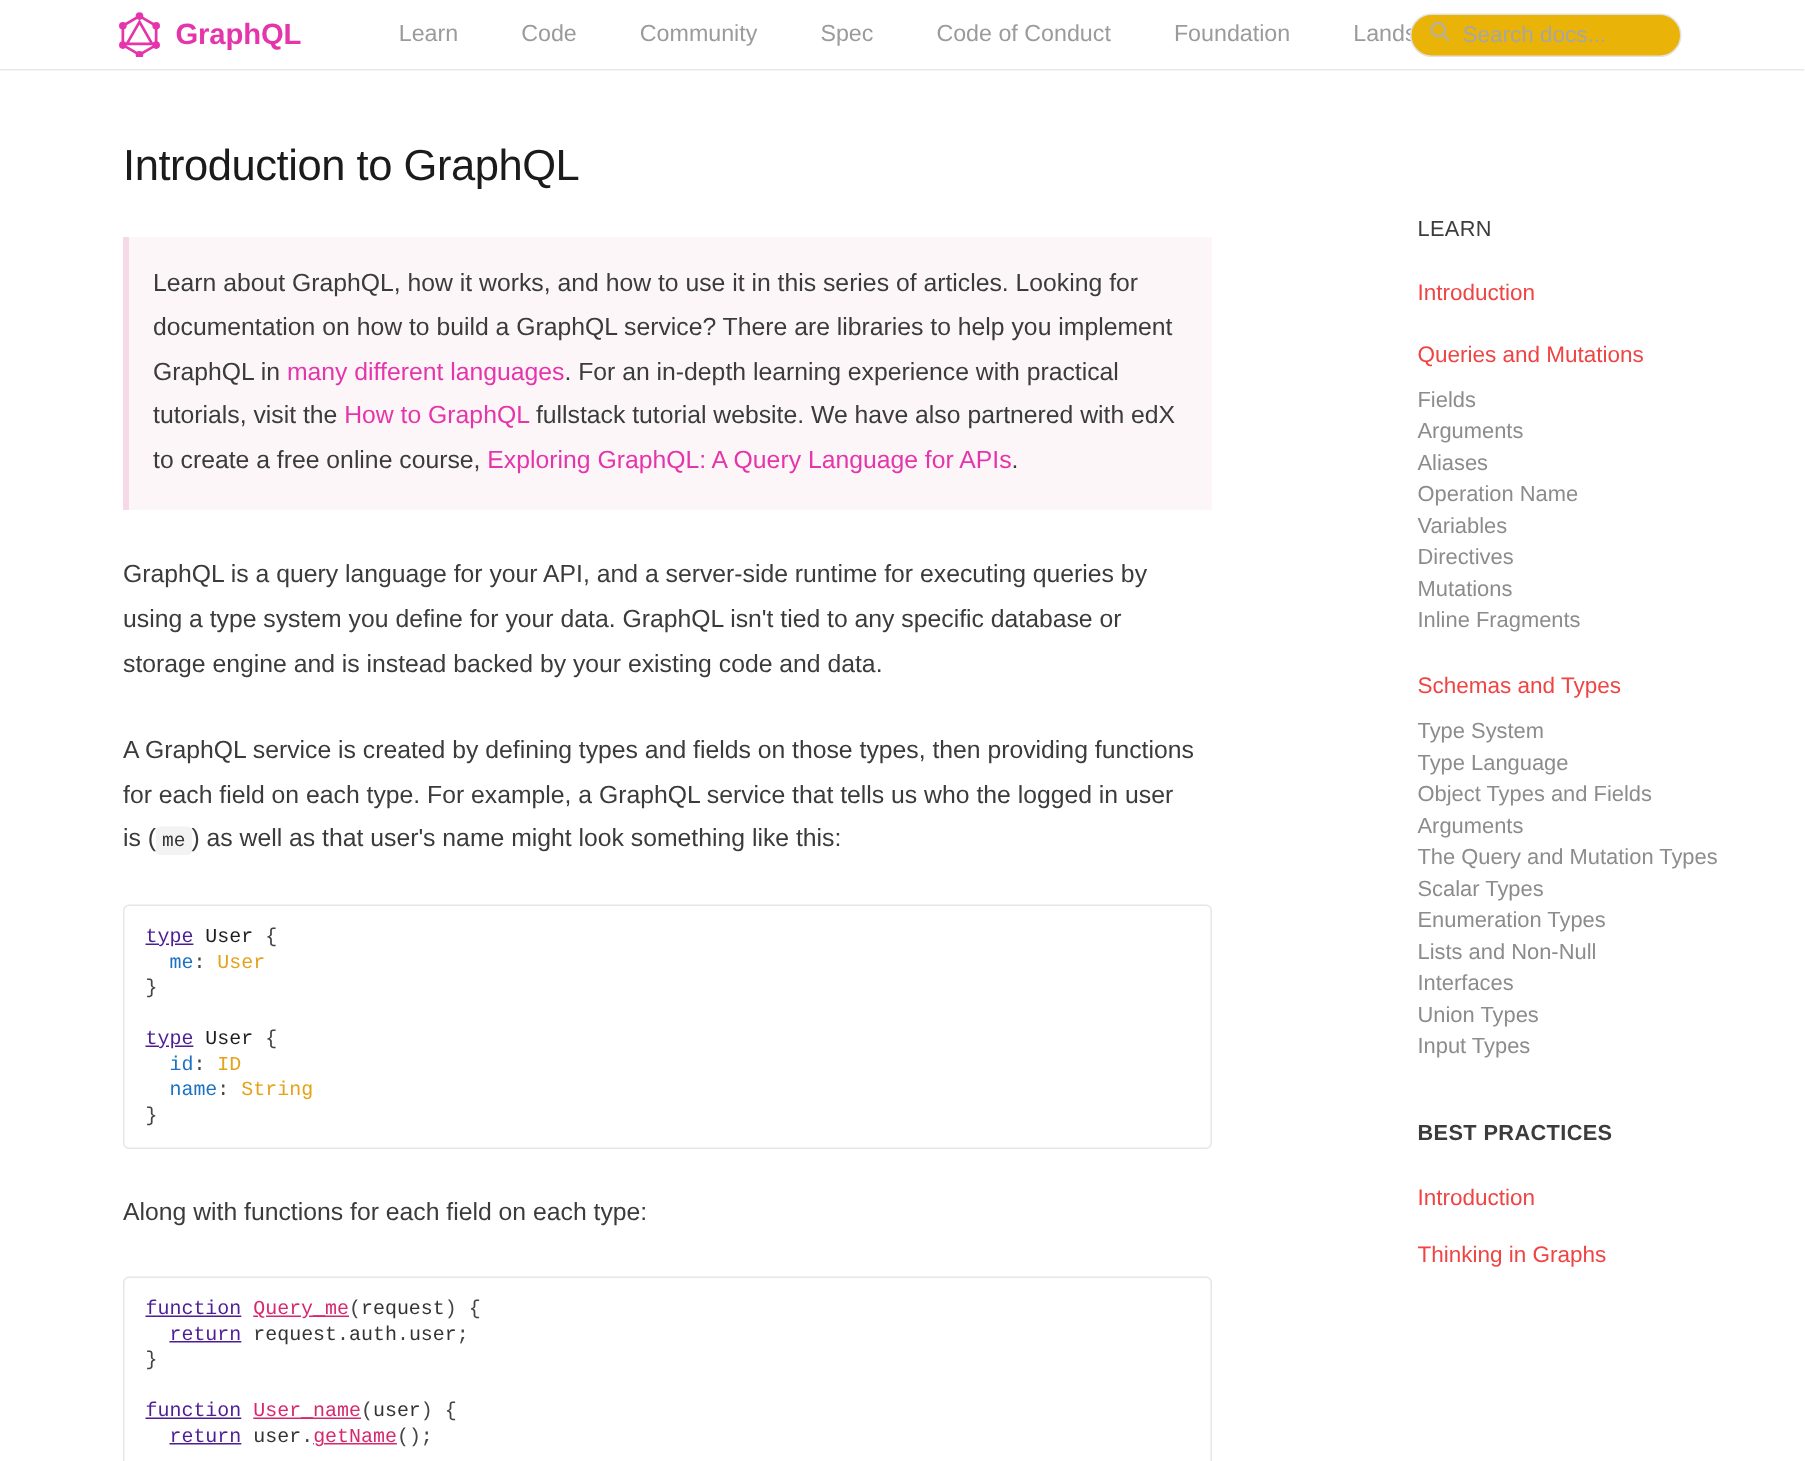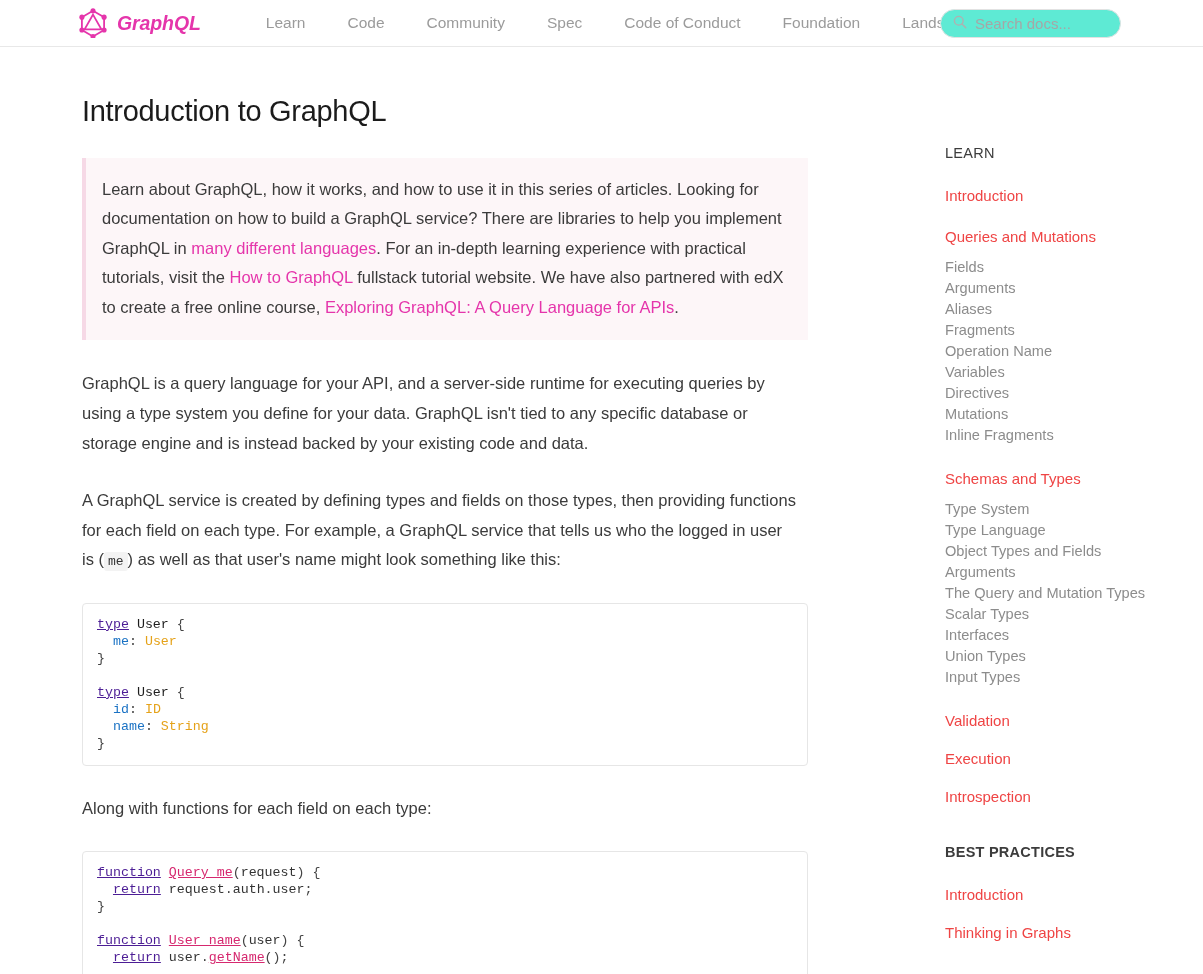--- a/index.html
+++ b/index.html
@@ -33,21 +33,20 @@
     text-decoration: none;
     margin-right: 44px;
   }
   .brand-logo { width: 30px; height: 30px; display: block; }
   .brand-name {
     color: #e535ab;
     font-size: 19.5px;
     font-weight: 700;
     letter-spacing: -0.1px;
     white-space: nowrap;
-    font-style: italic;
   }
   .main-nav { display: flex; align-items: center; gap: 0; }
   .nav-link {
     color: #9b9b9b;
     font-size: 15.5px;
     text-decoration: none;
     padding: 0 21px;
     white-space: nowrap;
   }
   .search-wrap {
@@ -56,21 +55,21 @@
     top: 9px;
   }
   .search-box {
     width: 181px;
     height: 29px;
     border: 1px solid #e2e2e2;
     border-radius: 16px;
     display: flex;
     align-items: center;
     padding: 0 12px;
-    background: #5eead4;
+    background: #eab308;
     gap: 8px;
   }
   .search-icon { flex: 0 0 auto; display: block; }
   .search-input {
     border: 0; outline: 0;
     font-family: "Liberation Sans", sans-serif;
     font-size: 15px;
     color: #555;
     background: transparent;
     width: 100%;
@@ -276,46 +275,42 @@
 
     <div class="nav-group">
       <a class="nav-major" href="#">Introduction</a>
     </div>
 
     <div class="nav-group">
       <a class="nav-major tight" href="#">Queries and Mutations</a>
       <a class="nav-sub" href="#">Fields</a>
       <a class="nav-sub" href="#">Arguments</a>
       <a class="nav-sub" href="#">Aliases</a>
-      <a class="nav-sub" href="#">Fragments</a>
       <a class="nav-sub" href="#">Operation Name</a>
       <a class="nav-sub" href="#">Variables</a>
       <a class="nav-sub" href="#">Directives</a>
       <a class="nav-sub" href="#">Mutations</a>
       <a class="nav-sub" href="#">Inline Fragments</a>
     </div>
 
     <div class="nav-group">
       <a class="nav-major tight" href="#">Schemas and Types</a>
       <a class="nav-sub" href="#">Type System</a>
       <a class="nav-sub" href="#">Type Language</a>
       <a class="nav-sub" href="#">Object Types and Fields</a>
       <a class="nav-sub" href="#">Arguments</a>
       <a class="nav-sub" href="#">The Query and Mutation Types</a>
       <a class="nav-sub" href="#">Scalar Types</a>
+      <a class="nav-sub" href="#">Enumeration Types</a>
+      <a class="nav-sub" href="#">Lists and Non-Null</a>
       <a class="nav-sub" href="#">Interfaces</a>
       <a class="nav-sub" href="#">Union Types</a>
       <a class="nav-sub" href="#">Input Types</a>
     </div>
 
-    <div class="nav-group">
-      <a class="nav-major" href="#">Validation</a>
-      <a class="nav-major" href="#">Execution</a>
-      <a class="nav-major" href="#">Introspection</a>
-    </div>
 
     <div class="nav-section-title spaced">BEST PRACTICES</div>
 
     <div class="nav-group">
       <a class="nav-major" href="#">Introduction</a>
       <a class="nav-major" href="#">Thinking in Graphs</a>
 
     </div>
   </aside>
 </div>

